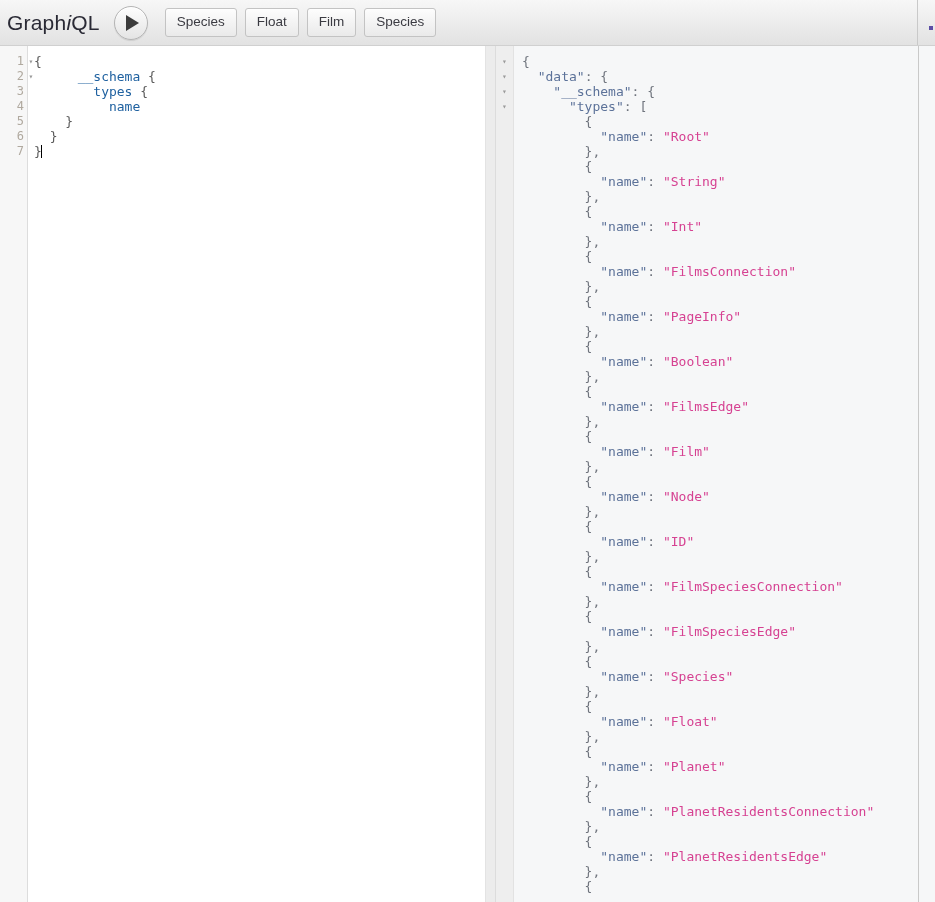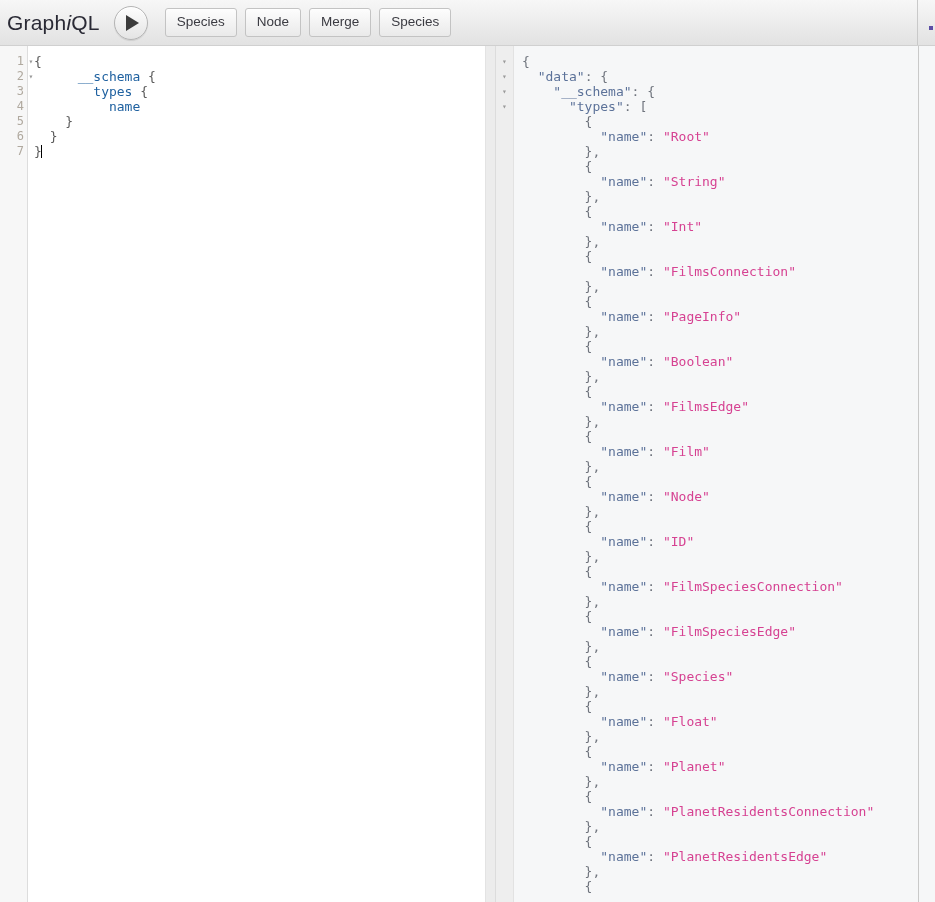--- a/index.html
+++ b/index.html
@@ -250,22 +250,22 @@
 
   <div class="topbar">
     <div class="logo"><span>Graph</span><span class="i-italic">i</span><span>QL</span></div>
 
     <div class="exec-button">
       <div class="tri"></div>
     </div>
 
     <div class="tb-buttons" id="toolbar-buttons">
         <div class="tb-btn">Species</div>
-        <div class="tb-btn">Node</div>
-        <div class="tb-btn">Merge</div>
+        <div class="tb-btn">Float</div>
+        <div class="tb-btn">Film</div>
         <div class="tb-btn">Species</div>
       </div>
 
     <div class="topbar-divider"></div>
     <div class="docs-marker"></div>
   </div>
 
   <div class="editors">
 
     <div class="query-pane">

